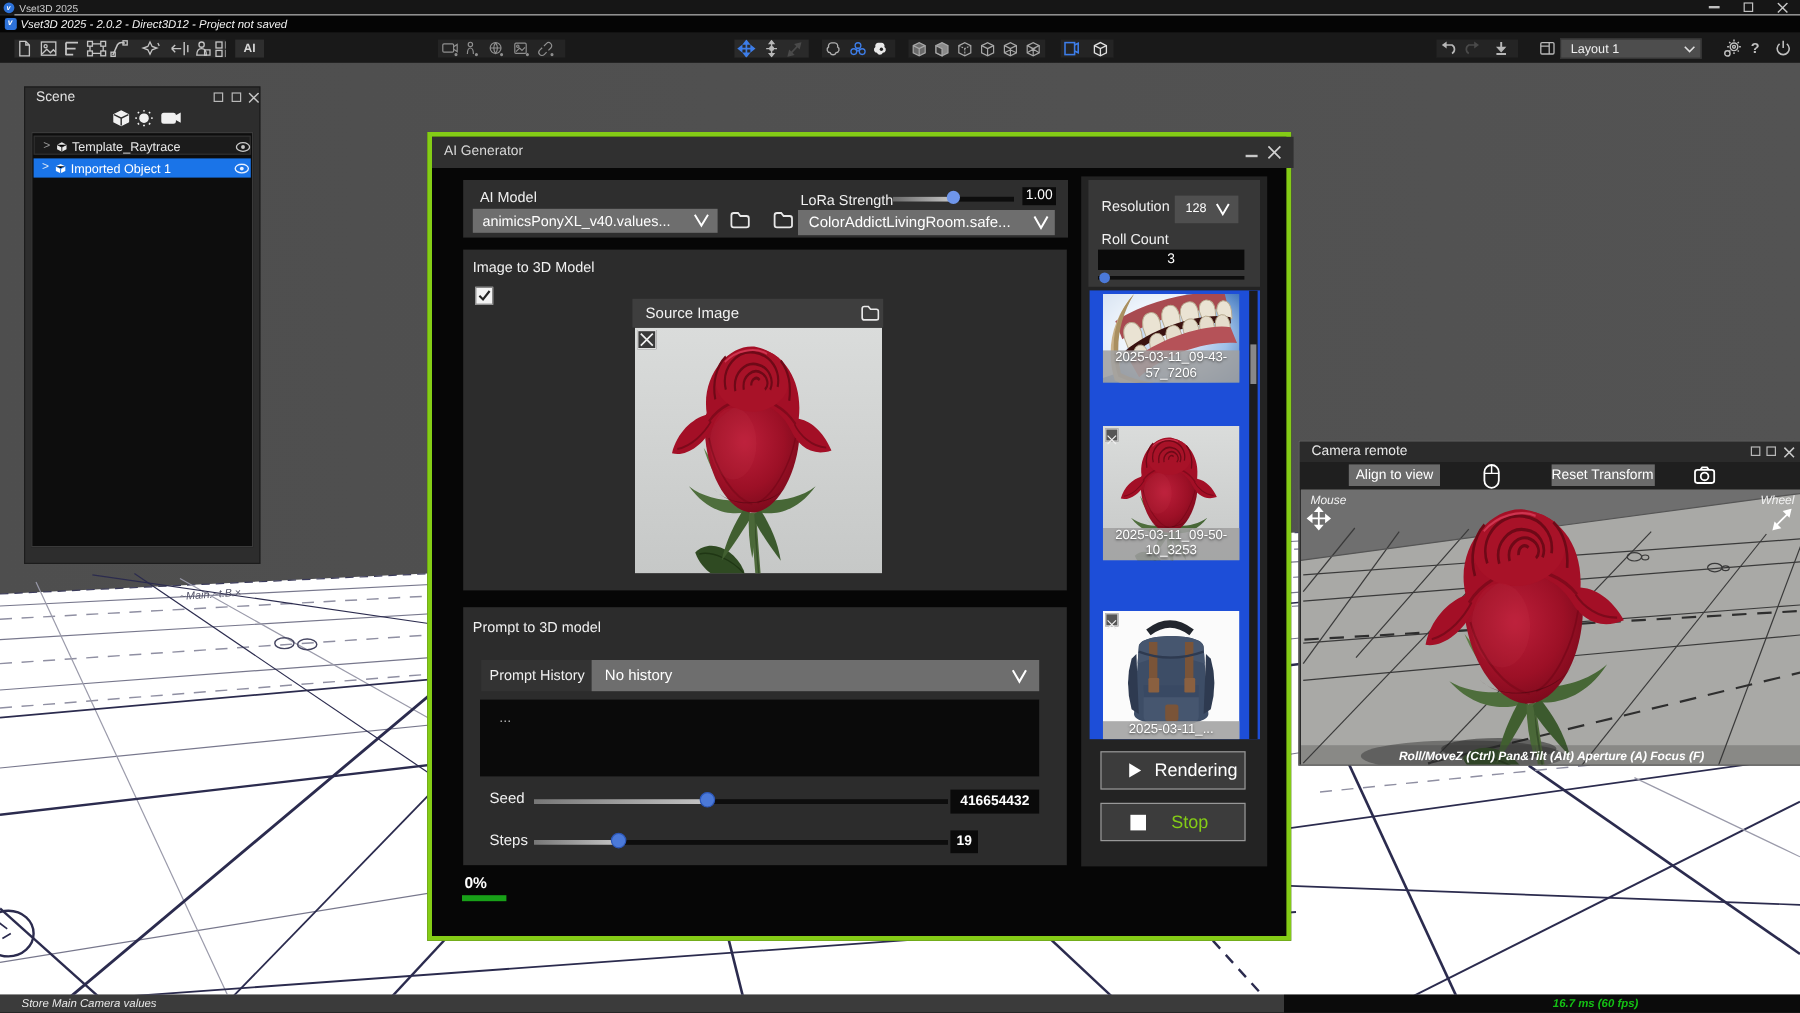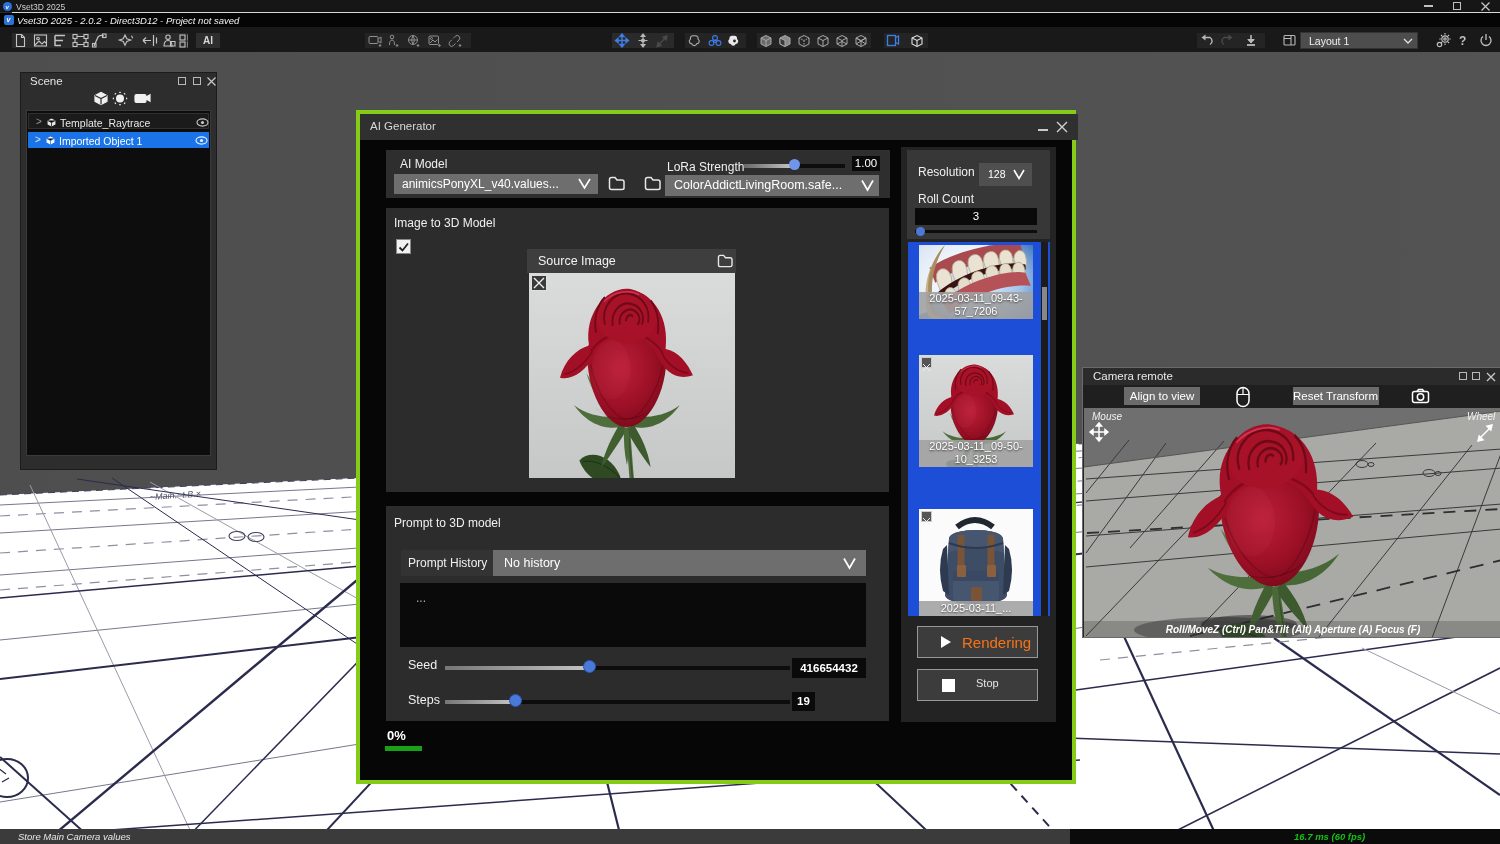--- a/index.html
+++ b/index.html
@@ -543,25 +543,25 @@
               <path d="M1,1 L8,8 M8,1 L1,8" stroke="#eee" stroke-width="1"></path>
             </svg></div>
         <div class="abs" style="left:0;top:92px;width:114px;height:15px;background:rgba(160,160,160,0.88);color:#fff;font-size:11px;text-align:center;line-height:15px;text-shadow:0 1px 2px rgba(50,50,50,0.9)">2025-03-11_...</div>
       </div>
     </div>
 
     <div class="abs" style="left:16px;top:479px;width:121px;height:32px;background:#3c3c3c;border:1px solid #989898">
       <svg class="abs" style="left:21px;top:8px" width="14" height="14">
           <path d="M2,1 L12,7 L2,13 z" fill="#ffffff"></path>
         </svg>
-      <div class="abs" style="left:44px;top:7px;color:#f97316;font-size:15px">Rendering</div>
+      <div class="abs" style="left:44px;top:7px;color:#ffffff;font-size:15px">Rendering</div>
     </div>
     <div class="abs" style="left:16px;top:522px;width:121px;height:32px;background:#3c3c3c;border:1px solid #989898">
       <div class="abs" style="left:24px;top:9px;width:13px;height:13px;background:#fff"></div>
-      <div class="abs" style="left:58px;top:7px;color:#e5e5e5;font-size:11px">Stop</div>
+      <div class="abs" style="left:58px;top:7px;color:#84cc16;font-size:15px">Stop</div>
     </div>
   </div>
 </div>
 
 <div class="abs" style="left:1082px;top:367px;width:420px;height:271px;background:#262626;border:1px solid #6a6a6a;overflow:hidden" id="camremote">
   <div class="abs" style="left:0;top:0;width:419px;height:17px;background:#2b2b2b">
     <div class="abs" style="left:10px;top:2px;color:#e8e8e8;font-size:11.5px">Camera remote</div>
     <div class="abs" style="left:376px;top:4px;width:8px;height:8px;border:1.2px solid #b8b8b8"></div>
     <div class="abs" style="left:389px;top:4px;width:8px;height:8px;border:1.2px solid #b8b8b8"></div>
     <svg class="abs" style="left:403px;top:4px" width="10" height="10">

